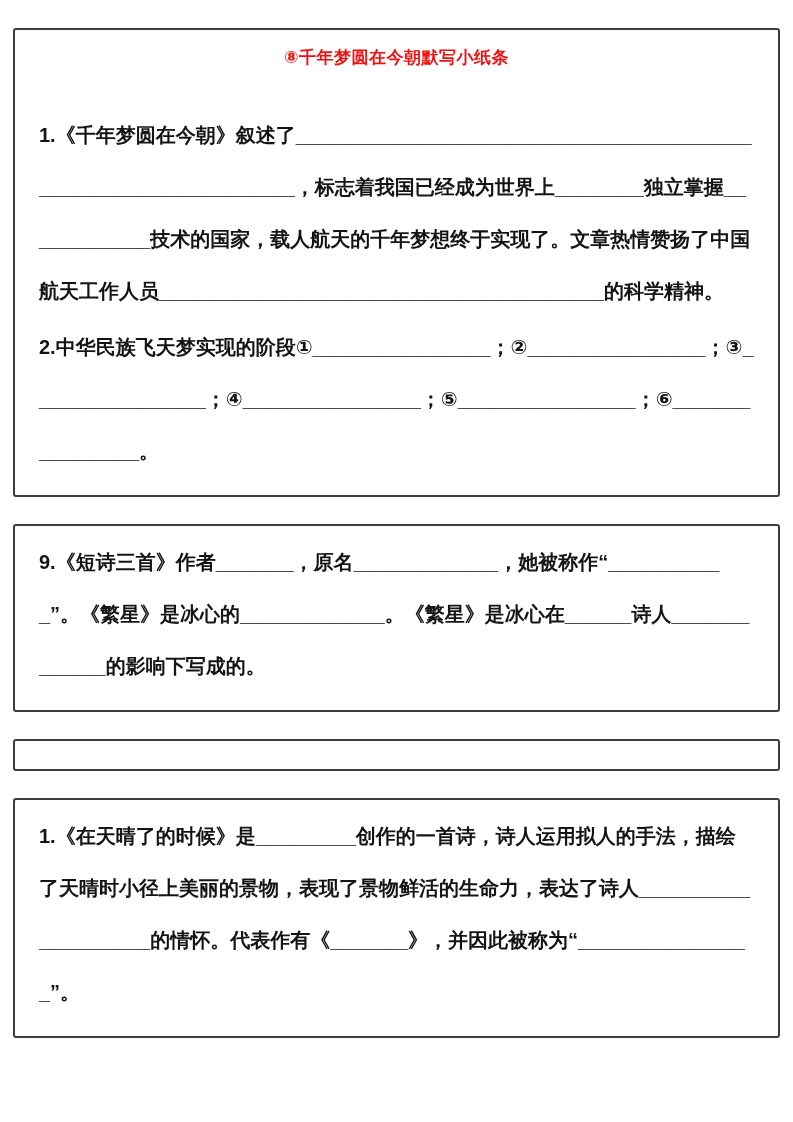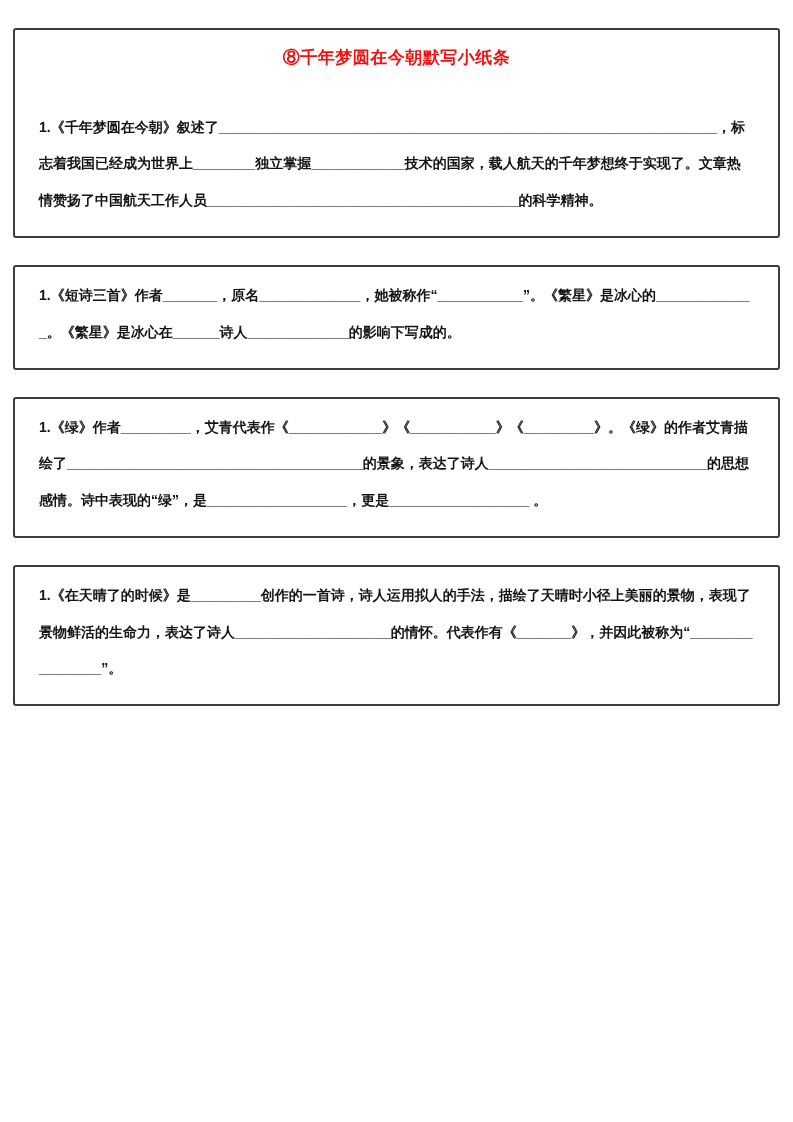--- a/index.html
+++ b/index.html
@@ -22,54 +22,53 @@
     background: #ffffff;
     box-sizing: border-box;
   }
   .title {
     color: #f01111;
     font-size: 17px;
     font-weight: bold;
     text-align: center;
     margin: 6px 0 12px 0;
     letter-spacing: 0.5px;
-    font-family: Liberation Serif, serif;
   }
   .box-first .title {
     margin-bottom: 40px;
   }
   .item {
-    font-size: 14px;
+    font-size: 20px;
     font-weight: 600;
     color: #141414;
     line-height: 2.6;
     margin: 0;
     word-break: break-all;
     overflow-wrap: anywhere;
   }
   .item + .item {
     margin-top: 4px;
   }
 </style>
 </head>
 <body>
 
 <div class="page">
 
   <section class="box box-first">
     <h2 class="title">⑧千年梦圆在今朝默写小纸条</h2>
     <p class="item"> 1.《千年梦圆在今朝》叙述了________________________________________________________________，标志着我国已经成为世界上________独立掌握____________技术的国家，载人航天的千年梦想终于实现了。文章热情赞扬了中国航天工作人员________________________________________的科学精神。</p>
+    <p class="item"> 2.中华民族飞天梦实现的阶段①________________；②________________；③________________；④________________；⑤________________；⑥________________。</p>
   </section>
 
   <section class="box">
-    <p class="item"> 1.《短诗三首》作者_______，原名_____________，她被称作“___________”。《繁星》是冰心的_____________。《繁星》是冰心在______诗人_____________的影响下写成的。</p>
+    <p class="item"> 9.《短诗三首》作者_______，原名_____________，她被称作“___________”。《繁星》是冰心的_____________。《繁星》是冰心在______诗人_____________的影响下写成的。</p>
   </section>
 
   <section class="box">
-    <p class="item"> 1.《绿》作者_________，艾青代表作《____________》《___________》《_________》。《绿》的作者艾青描绘了______________________________________的景象，表达了诗人____________________________的思想感情。诗中表现的“绿”，是__________________，更是__________________ 。</p>
   </section>
 
 
   <section class="box">
     <p class="item"> 1.《在天晴了的时候》是_________创作的一首诗，诗人运用拟人的手法，描绘了天晴时小径上美丽的景物，表现了景物鲜活的生命力，表达了诗人____________________的情怀。代表作有《_______》，并因此被称为“________________”。</p>
   </section>
 
 </div>
 
 </body></html>

